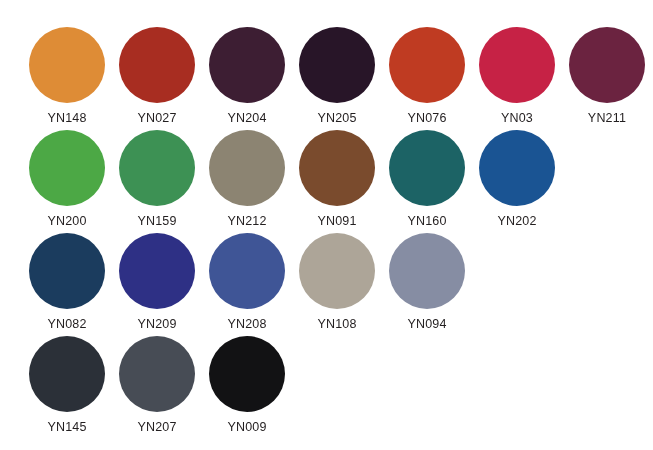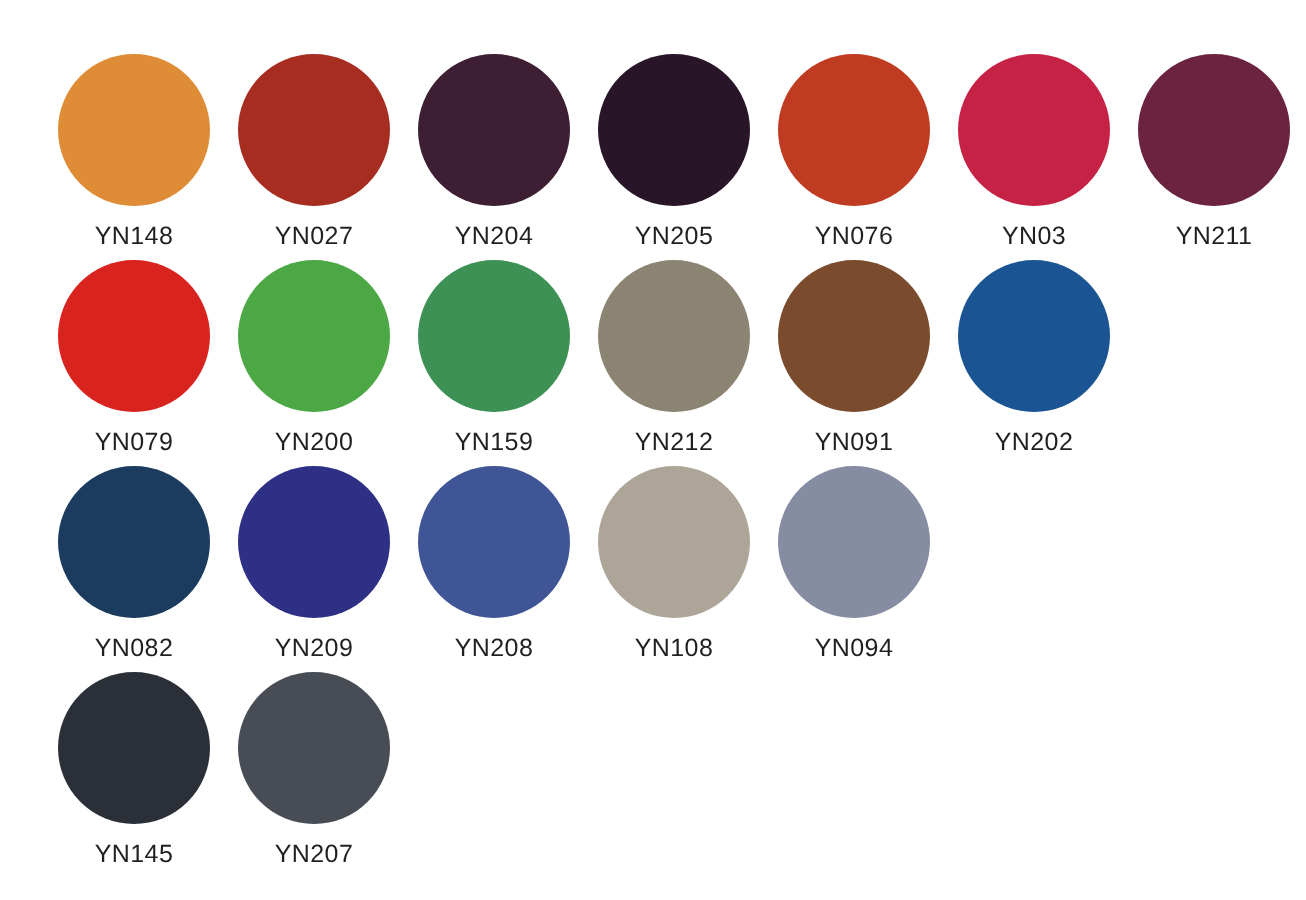--- a/index.html
+++ b/index.html
@@ -77,38 +77,38 @@
         <span class="swatch-disc" style="background-color: rgb(198, 34, 69);"></span>
         <span class="swatch-label">YN03</span>
       </div>
       <div class="swatch-cell">
         <span class="swatch-disc" style="background-color: rgb(107, 35, 64);"></span>
         <span class="swatch-label">YN211</span>
       </div>
     </div>
     <div class="swatch-row">
       <div class="swatch-cell">
-        <span class="swatch-disc" style="background-color: rgb(217, 35, 31);"></span>
-        <span class="swatch-label">YN079</span>
-      </div>
-      <div class="swatch-cell">
         <span class="swatch-disc" style="background-color: rgb(76, 168, 69);"></span>
         <span class="swatch-label">YN200</span>
       </div>
       <div class="swatch-cell">
         <span class="swatch-disc" style="background-color: rgb(61, 145, 84);"></span>
         <span class="swatch-label">YN159</span>
       </div>
       <div class="swatch-cell">
         <span class="swatch-disc" style="background-color: rgb(140, 132, 114);"></span>
         <span class="swatch-label">YN212</span>
       </div>
       <div class="swatch-cell">
         <span class="swatch-disc" style="background-color: rgb(122, 75, 45);"></span>
         <span class="swatch-label">YN091</span>
+      </div>
+      <div class="swatch-cell">
+        <span class="swatch-disc" style="background-color: rgb(28, 99, 101);"></span>
+        <span class="swatch-label">YN160</span>
       </div>
       <div class="swatch-cell">
         <span class="swatch-disc" style="background-color: rgb(26, 84, 147);"></span>
         <span class="swatch-label">YN202</span>
       </div>
     </div>
     <div class="swatch-row">
       <div class="swatch-cell">
         <span class="swatch-disc" style="background-color: rgb(27, 60, 94);"></span>
         <span class="swatch-label">YN082</span>
@@ -132,14 +132,18 @@
     </div>
     <div class="swatch-row">
       <div class="swatch-cell">
         <span class="swatch-disc" style="background-color: rgb(43, 48, 56);"></span>
         <span class="swatch-label">YN145</span>
       </div>
       <div class="swatch-cell">
         <span class="swatch-disc" style="background-color: rgb(71, 76, 85);"></span>
         <span class="swatch-label">YN207</span>
       </div>
+      <div class="swatch-cell">
+        <span class="swatch-disc" style="background-color: rgb(18, 18, 20);"></span>
+        <span class="swatch-label">YN009</span>
+      </div>
     </div>
   </div>
 
 </body></html>

